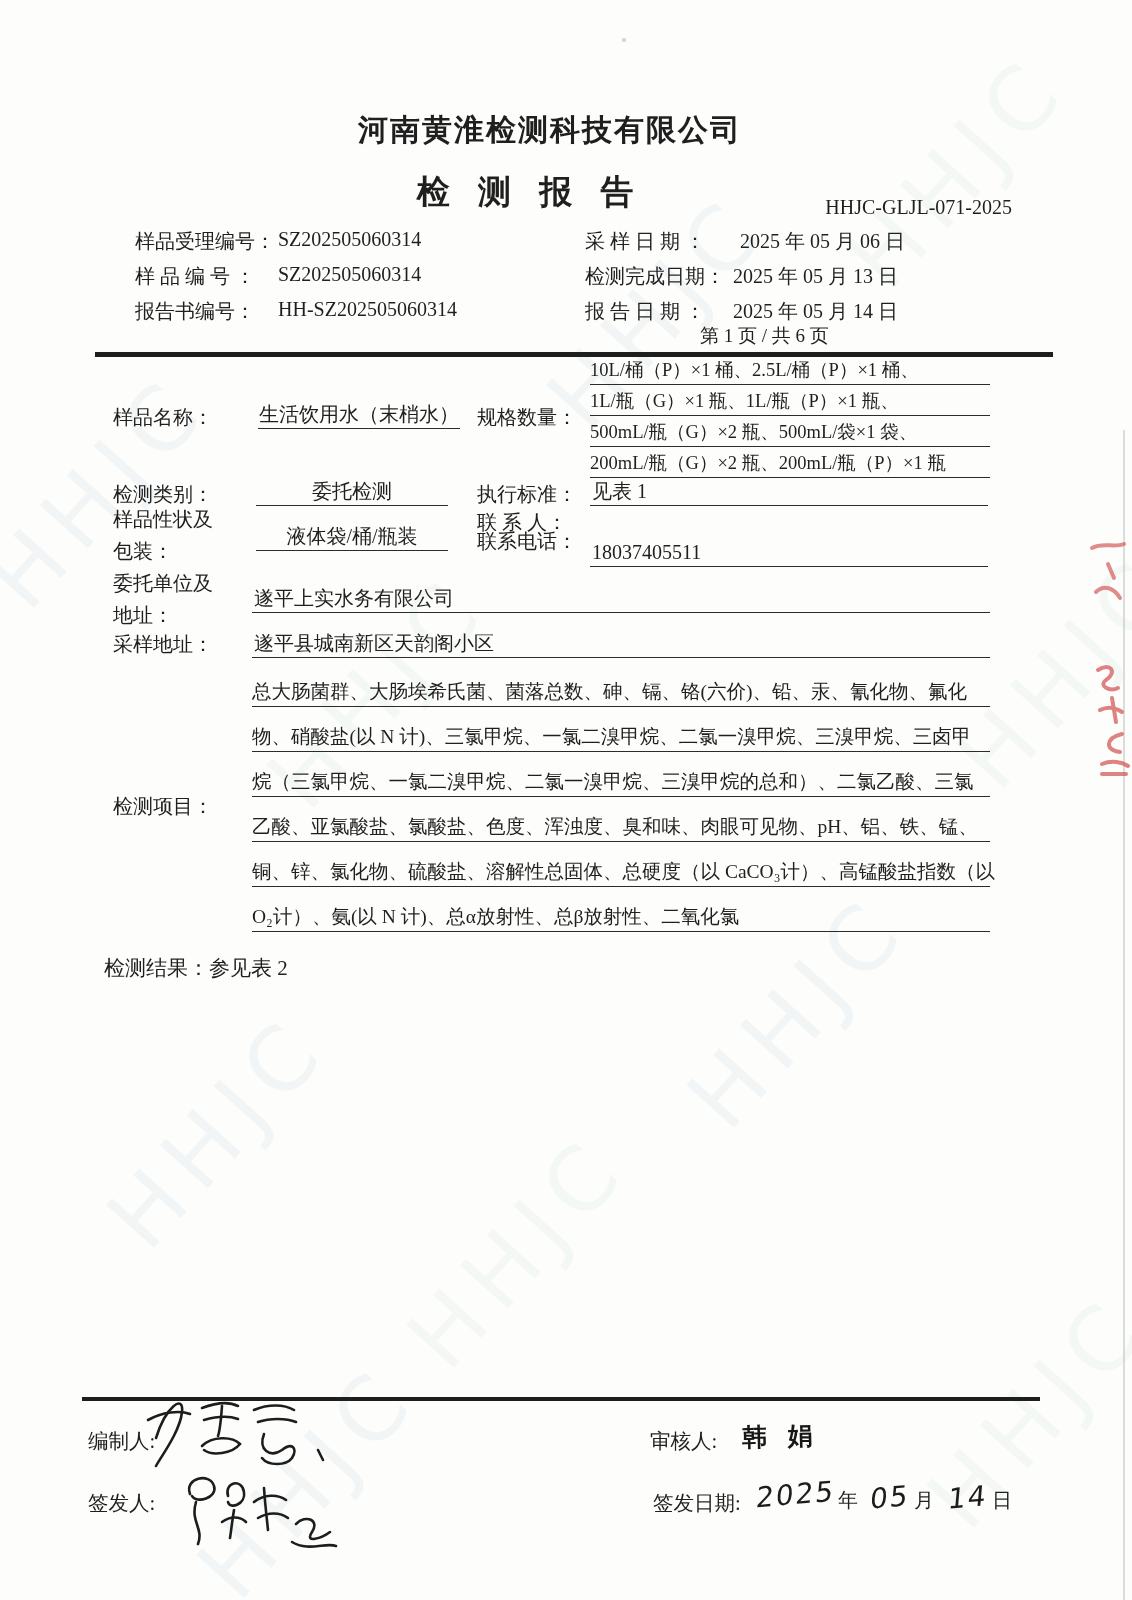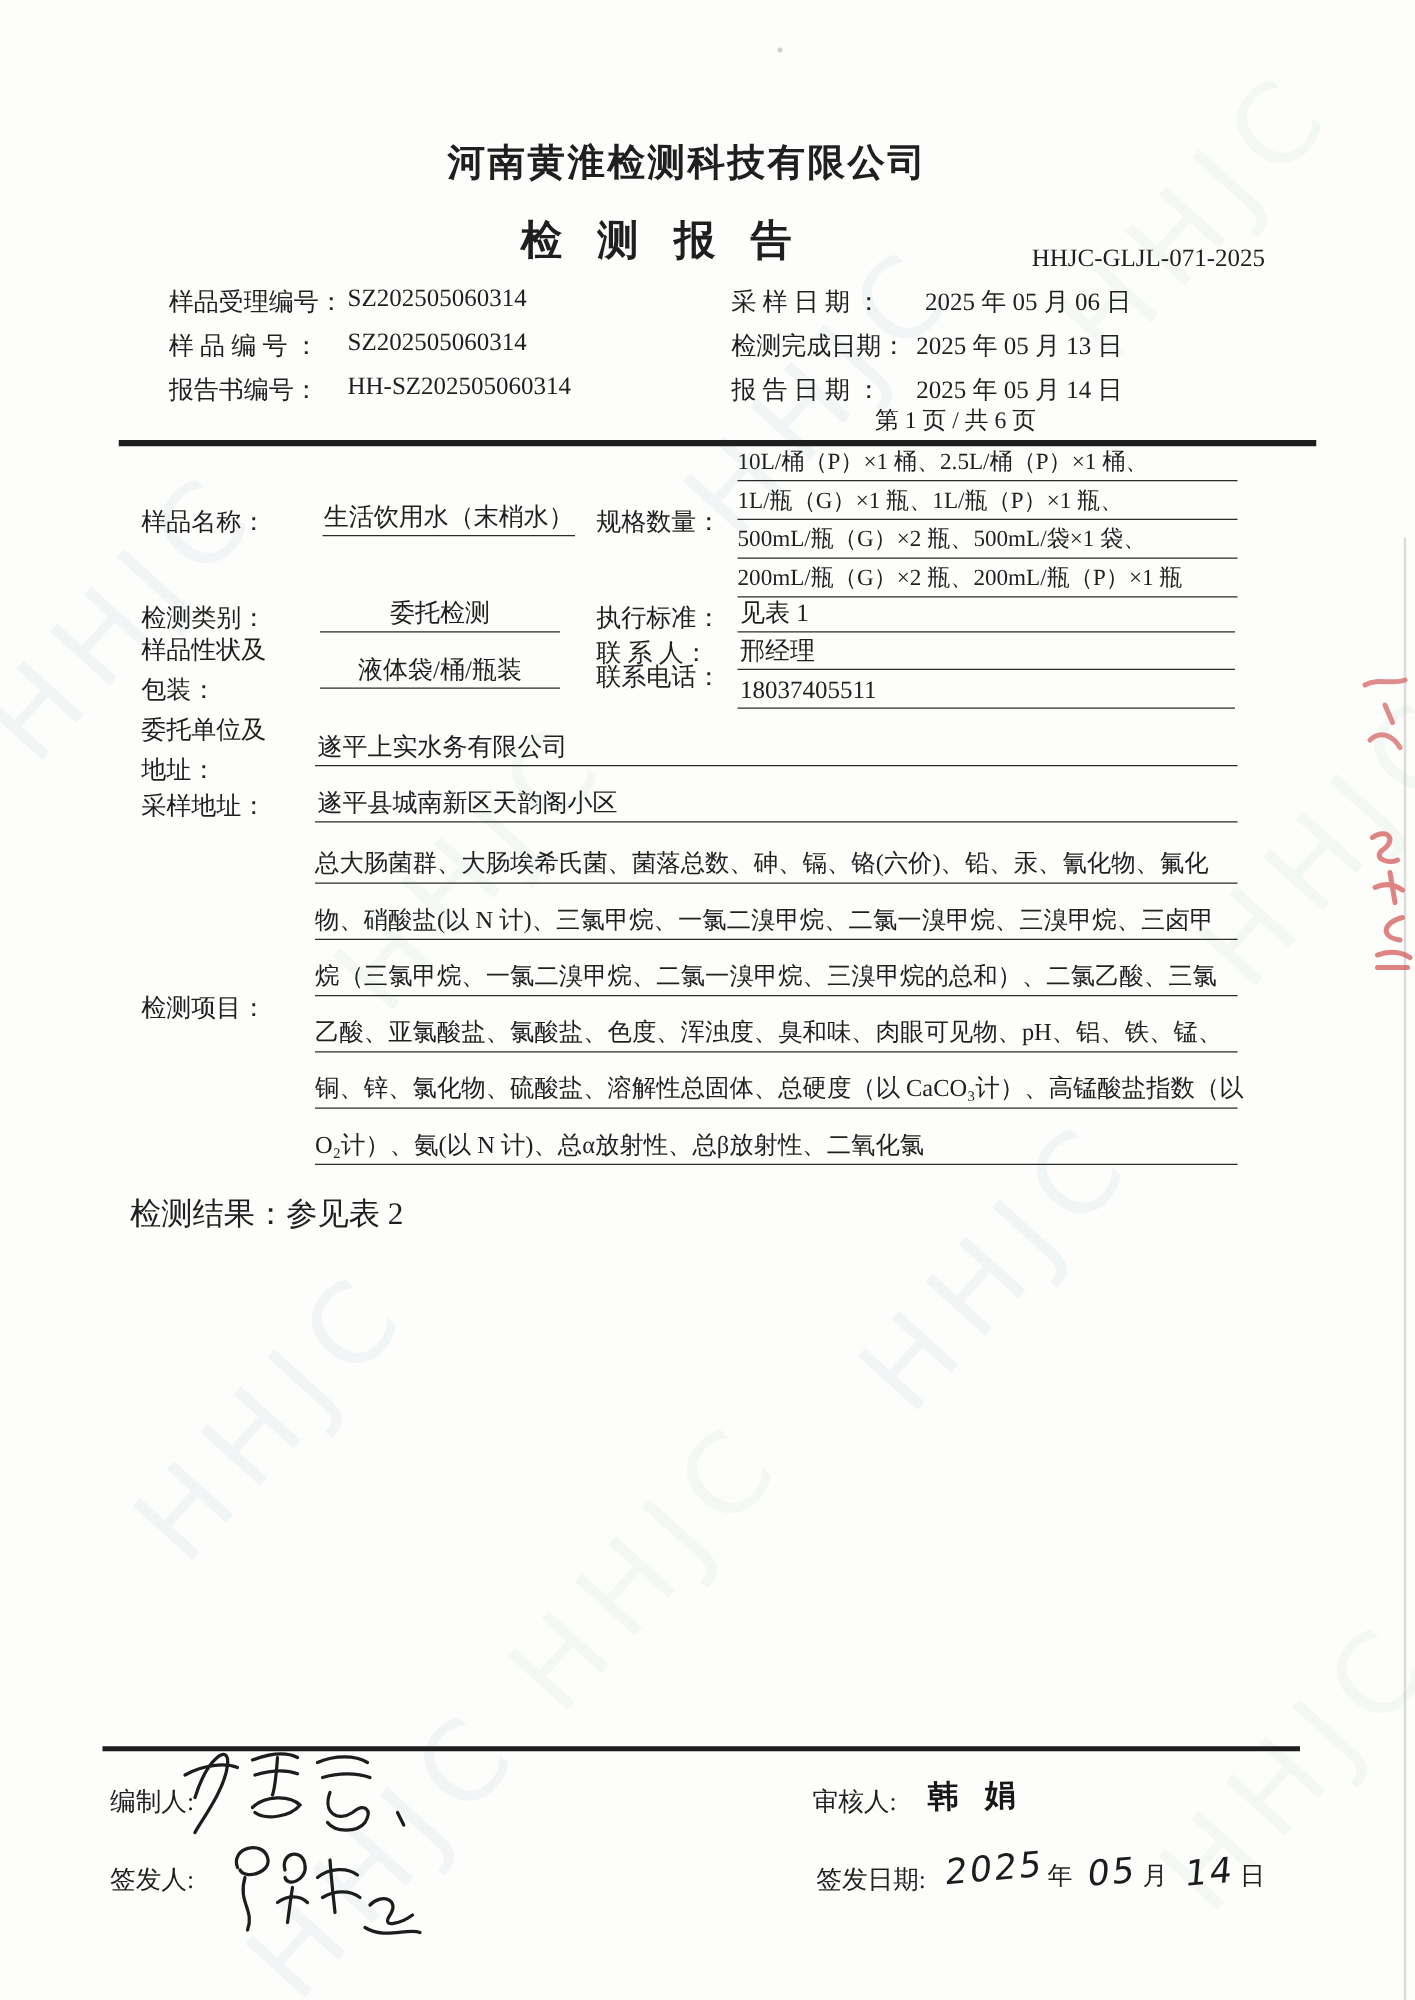--- a/index.html
+++ b/index.html
@@ -19,21 +19,21 @@
   .page-num{left:700px;top:323px;width:286px;font-size:19px;}
   .rule{position:absolute;background:#1e1e1e;}
   .u-line{border-bottom:1.6px solid #2b2b2b;}
   .field-label{font-size:20px;}
   .field-value{font-size:20px;}
   .spec-line{left:590px;width:400px;height:27px;line-height:27px;font-size:18.5px;
     border-bottom:1.6px solid #2b2b2b;overflow:visible;}
   .item-line{left:252px;width:738px;height:28px;line-height:28px;font-size:19.5px;
     border-bottom:1.6px solid #2b2b2b;}
   .center{text-align:center;}
-  .result-line{left:104px;top:954px;font-size:25px;}
+  .result-line{left:104px;top:954px;font-size:21px;}
   .foot-label{font-size:20.5px;text-align:right;}
   .hand-name{font-family:"DejaVu Sans",sans-serif;font-size:25px;font-weight:bold;
     letter-spacing:6px;transform:rotate(-1.5deg);color:#171717;}
   .hand-num{font-family:"DejaVu Sans",sans-serif;font-size:28px;color:#1c1c1c;
     transform:rotate(-5deg) skewX(-10deg);letter-spacing:2px;}
   .date-unit{font-size:20px;}
   .wm{position:absolute;font-family:"DejaVu Sans",sans-serif;font-size:88px;
     letter-spacing:14px;transform:rotate(-48deg);pointer-events:none;}
   .wm-b{color:rgba(120,170,205,0.09);}
   .wm-g{color:rgba(135,190,165,0.08);}
@@ -95,21 +95,20 @@
 
   <span class="abs field-label" style="left:113px;top:481px;">检测类别：</span>
   <span class="abs field-value u-line center" style="left:256px;top:477px;width:192px;height:28px;line-height:28px;">委托检测</span>
   <span class="abs field-label" style="left:477px;top:481px;">执行标准：</span>
   <span class="abs field-value u-line" style="left:590px;top:477px;width:396px;height:28px;line-height:28px;padding-left:2px;">见表 1</span>
 
   <span class="abs field-label" style="left:113px;top:506px;">样品性状及</span>
   <span class="abs field-label" style="left:113px;top:538px;">包装：</span>
   <span class="abs field-value u-line center" style="left:256px;top:522px;width:192px;height:28px;line-height:28px;">液体袋/桶/瓶装</span>
   <span class="abs field-label" style="left:477px;top:509px;">联 系 人：</span>
-  <span class="abs field-value u-line" style="left:590px;top:507px;width:396px;height:28px;line-height:28px;padding-left:2px;">邢经理</span>
   <span class="abs field-label" style="left:477px;top:528px;">联系电话：</span>
   <span class="abs field-value u-line" style="left:590px;top:538px;width:396px;height:28px;line-height:28px;padding-left:2px;">18037405511</span>
 
   <span class="abs field-label" style="left:113px;top:570px;">委托单位及</span>
   <span class="abs field-label" style="left:113px;top:602px;">地址：</span>
   <span class="abs field-value u-line" style="left:252px;top:584px;width:736px;height:28px;line-height:28px;padding-left:2px;">遂平上实水务有限公司</span>
   <span class="abs field-label" style="left:113px;top:631px;">采样地址：</span>
   <span class="abs field-value u-line" style="left:252px;top:629px;width:736px;height:28px;line-height:28px;padding-left:2px;">遂平县城南新区天韵阁小区</span>
 
   <span class="abs field-label" style="left:113px;top:793px;">检测项目：</span>

